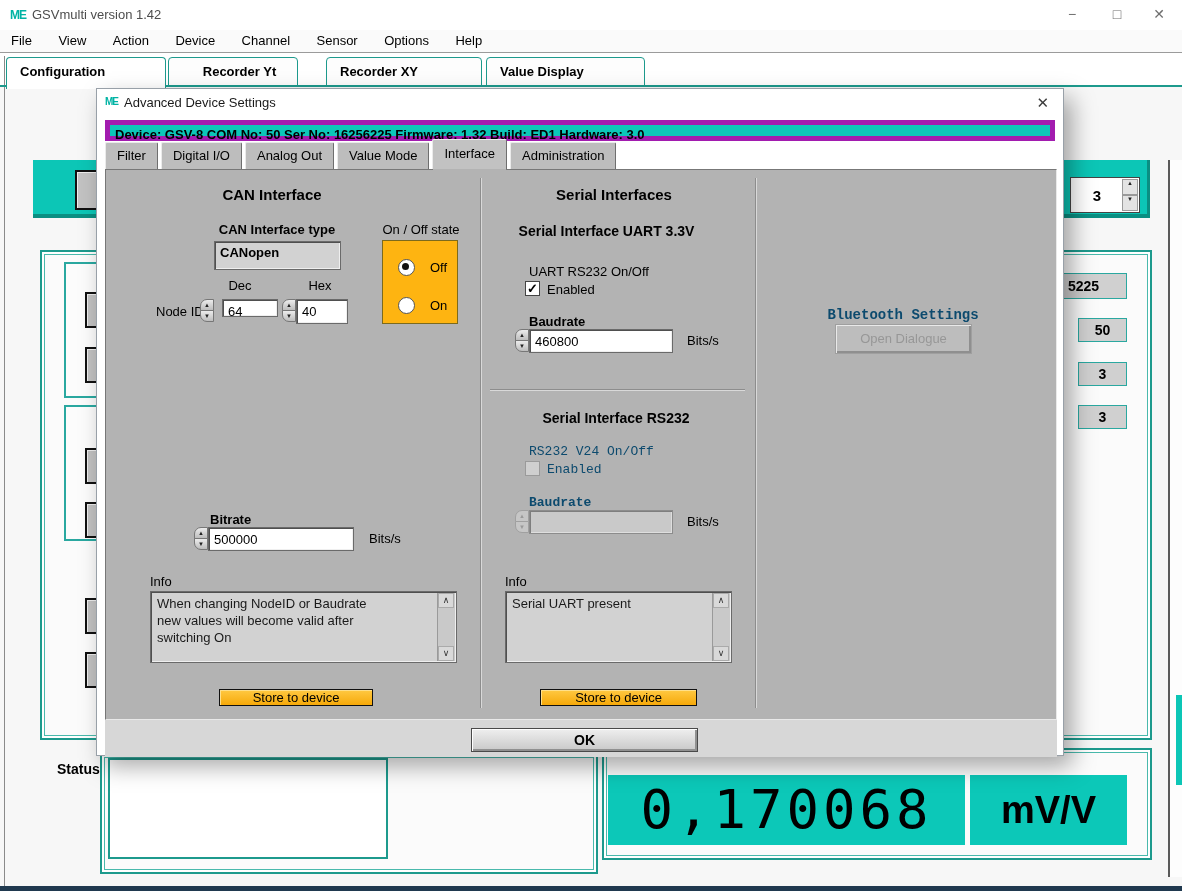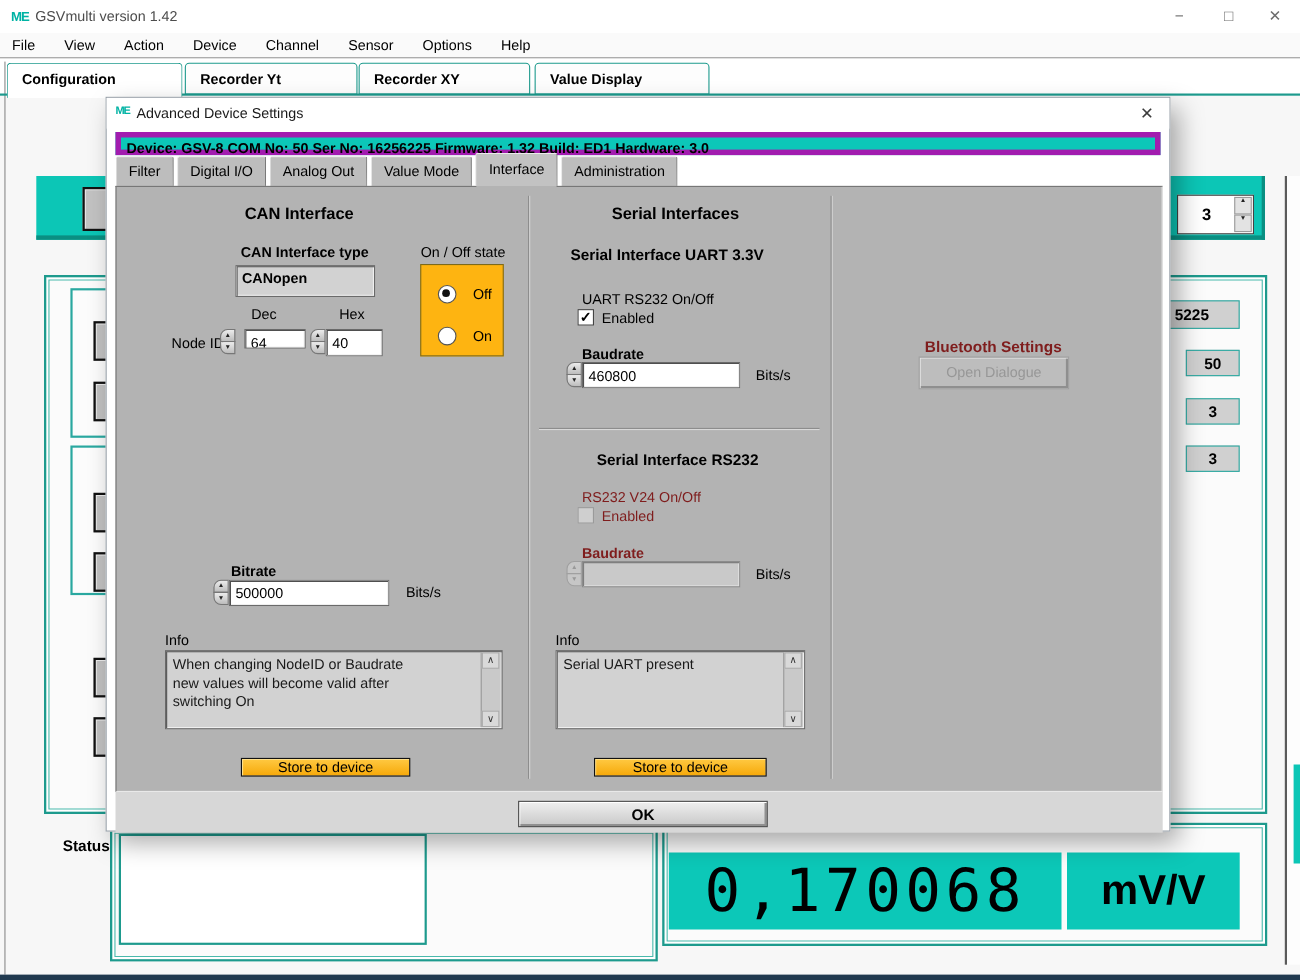--- a/index.html
+++ b/index.html
@@ -2,21 +2,21 @@
 <html><head>
 <meta charset="utf-8">
 <style>
   html,body{margin:0;padding:0;}
   body{font-family:"Liberation Sans",sans-serif;}
   .app{position:relative;width:1182px;height:891px;background:#ffffff;overflow:hidden;}
   .abs{position:absolute;box-sizing:border-box;}
   .lbl{font-size:13px;color:#000;white-space:nowrap;}
   .b{font-weight:bold;}
   .c{text-align:center;}
-  .gray{color:#7f1d1d;}
+  .gray{color:#0c4a6e;font-family:Liberation Mono, monospace;}
   
   .titlebar{left:0;top:0;width:1182px;height:30px;background:#fff;}
   .logo{color:#00b3a4;font-weight:bold;font-size:12px;letter-spacing:-1px;}
   .wtitle{color:#4d4d4d;font-size:13px;}
   .winbtn{color:#6e6e6e;font-size:14px;width:30px;text-align:center;cursor:default;}
   .menubar{left:0;top:30px;width:1182px;height:23px;background:#fafafa;border-bottom:1px solid #9b9b9b;}
   .menuitem{display:inline-block;padding:0 11px;line-height:22px;font-size:13px;color:#000;}
   
   .mtab{top:57px;height:29px;background:#fdfdfd;border:1px solid #1d9a8d;border-radius:4px 4px 0 0;
         font-weight:bold;font-size:13px;padding:6px 0 0 13px;}
@@ -104,21 +104,21 @@
     <span class="menuitem">Options</span>
     <span class="menuitem">Help</span>
   </div>
 
   <div class="abs contentbg"></div>
   <div class="abs tabline"></div>
   <div class="abs winleft"></div>
   <div class="abs winbottom"></div>
 
   <div class="abs mtab active" style="left:6px;width:160px;z-index:3;">Configuration</div>
-  <div class="abs mtab" style="left:168px;width:157px;">Recorder Yt</div>
+  <div class="abs mtab" style="left:168px;width:130px;text-align:center;">Recorder Yt</div>
   <div class="abs mtab" style="left:326px;width:156px;">Recorder XY</div>
   <div class="abs mtab" style="left:486px;width:159px;">Value Display</div>
 
   <div class="abs tealbar" style="left:33px;top:160px;width:1117px;height:58px;"></div>
   <div class="abs fragbtn" style="left:75px;top:170px;width:88px;height:40px;"></div>
   <span class="abs lbl b" style="left:1058px;top:185px;font-size:15px;">l</span>
   <div class="abs winspin" style="left:1070px;top:177px;width:70px;height:36px;">
     <div class="abs lbl b c" style="left:0;top:9px;width:52px;font-size:15px;">3</div>
     <div class="abs sbtn" style="right:1px;top:1px;width:16px;height:16px;">▲</div>
     <div class="abs sbtn" style="right:1px;bottom:1px;width:16px;height:16px;">▼</div>

